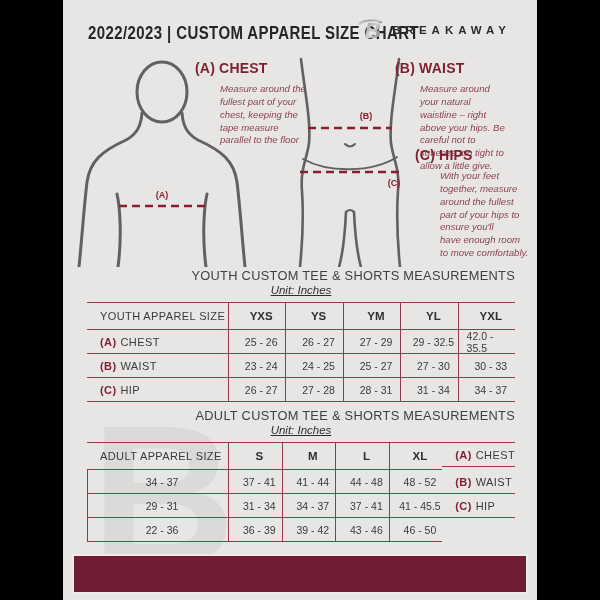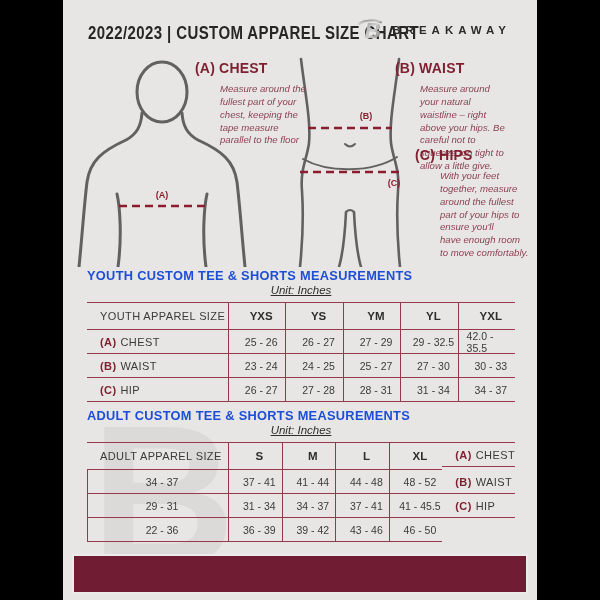--- a/index.html
+++ b/index.html
@@ -41,21 +41,21 @@
   .instr.waist{left:332px;top:60px;}
   .instr.hips{left:352px;top:147px;}
   
   .fig{position:absolute;z-index:1;}
   .fig.torso{left:12px;top:55px;}
   .fig.lower{left:223px;top:55px;}
   
   .table-block{position:absolute;left:24px;width:428px;z-index:1;}
   .table-block.youth{top:268px;}
   .table-block.adult{top:408px;}
-  .tbl-title{text-align:left;font-size:12.8px;font-weight:bold;color:#1d4ed8;letter-spacing:.3px;}
+  .tbl-title{text-align:right;font-size:12.8px;font-weight:normal;color:#404040;letter-spacing:.3px;}
   .tbl-unit{text-align:center;font-size:11.5px;font-style:italic;color:#2d2d2d;margin-top:1px;text-decoration:underline;}
   .size-table{
     margin-top:6px;display:grid;grid-template-columns:141px repeat(5,1fr);
     border-top:1.4px solid var(--line);
   }
   .cell{
     display:flex;align-items:center;justify-content:center;
     height:24px;border-bottom:1.4px solid var(--line);
     font-size:10.5px;color:#3b3b3b;padding-left:8px;
   }

